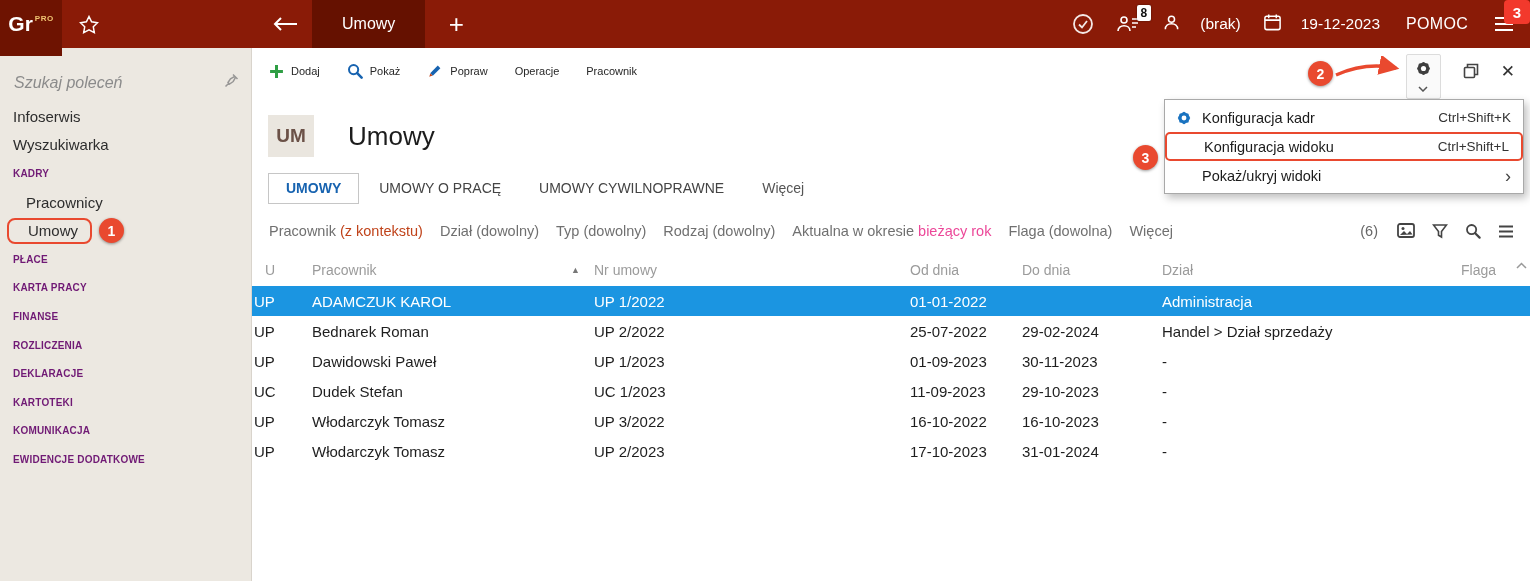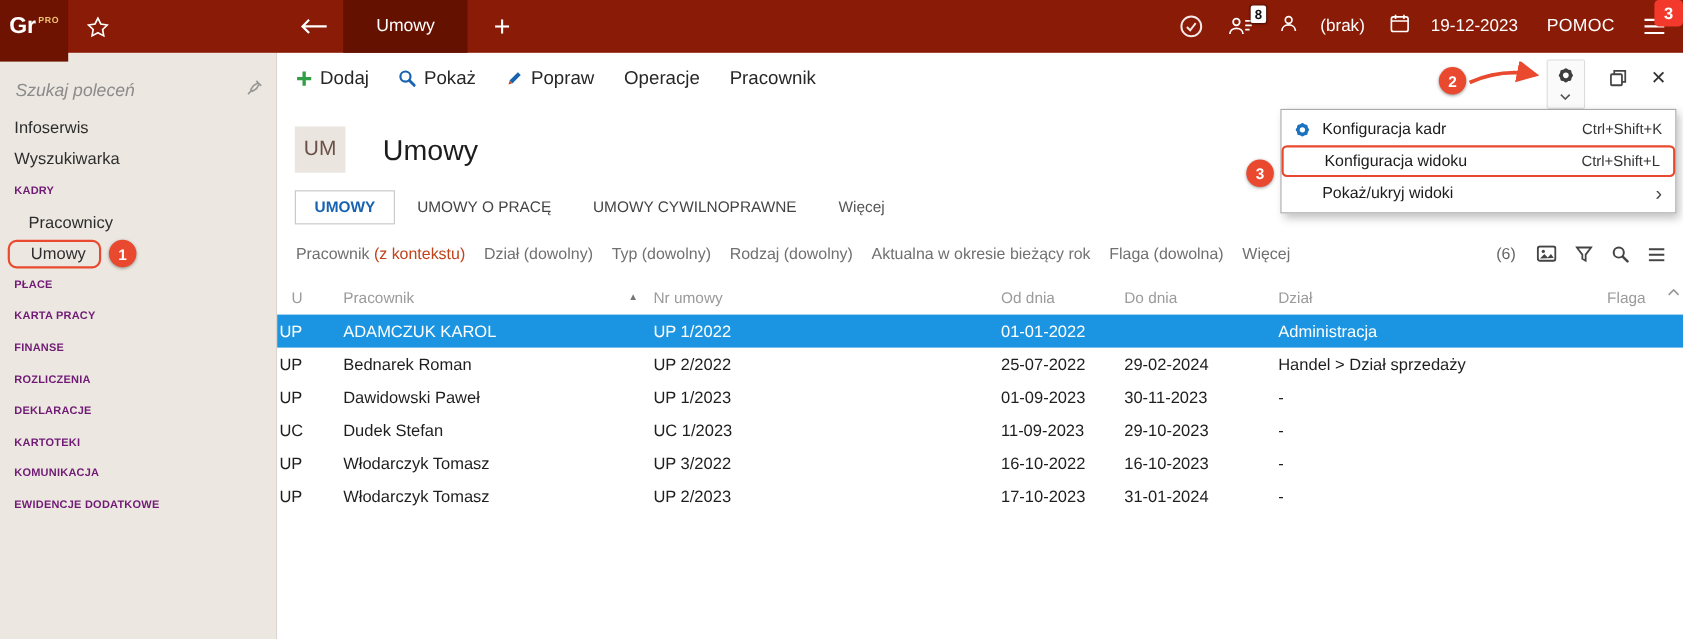--- a/index.html
+++ b/index.html
@@ -30,38 +30,38 @@
   .snav-list{padding-top:10px}
   .snav{height:28.6px;display:flex;align-items:center;padding-left:13px;font-size:15px;color:#2d2d2d;cursor:pointer}
   .snav.header{color:#701a75;font-weight:bold;font-size:10px;letter-spacing:.2px}
   .snav.subitem{padding-left:26px}
   .annot-box{border:2px solid #E9492F;border-radius:8px;padding:2px 12px 3px 19px;margin-left:-19px}
 
   
   .main{position:absolute;left:252px;top:48px;right:0;bottom:0;background:#fff}
   .toolbar{height:46px;display:flex;align-items:center;position:relative}
   .tb-items{display:flex;align-items:center;gap:27px;padding-left:17px}
-  .tb-item{display:flex;align-items:center;gap:7px;font-size:17px;color:#262626;cursor:pointer}
+  .tb-item{display:flex;align-items:center;gap:7px;font-size:11px;color:#262626;cursor:pointer}
   .tb-ico{display:flex;align-items:center}
   .win-ctrls{position:absolute;right:0;top:0;height:46px;display:flex;align-items:center;gap:22px;padding-right:15px}
   .gear-wrap{display:flex;flex-direction:column;align-items:center;cursor:pointer;margin-top:10px;border:1px solid #DCDCDC;background:#FAFAFA;border-radius:2px;padding:4px 7px 2px}
   .wctl{cursor:pointer;display:flex;align-items:center}
   .close{font-size:17px;color:#333}
   .pagehead{display:flex;align-items:center;margin:20px 0 0 16px;height:44px}
-  .um-badge{width:46px;height:42px;background:#EAE6DF;color:#6B5147;font-size:19px;font-weight:normal;display:flex;align-items:center;justify-content:center}
+  .um-badge{width:46px;height:42px;background:#EAE6DF;color:#6B5147;font-size:19px;font-weight:bold;display:flex;align-items:center;justify-content:center}
   .ptitle{font-size:26px;font-weight:400;color:#1c1c1c;margin-left:34px}
   .vtabs{display:flex;align-items:flex-end;margin:16px 0 0 16px;height:30px;gap:2px}
   .vtab{padding:6px 17px 7px;font-size:14px;color:#444;cursor:pointer;border:1px solid transparent;white-space:nowrap}
   .vtab.active{color:#1763B0;font-weight:bold;border:1px solid #C6C6C6;background:#fff}
   .vtab.muted{color:#555}
   .filterbar{display:flex;align-items:center;margin-top:12px;height:30px;padding-left:17px;position:relative}
   .fitems{display:flex;align-items:flex-end;gap:17px}
   .fitem{font-size:14.5px;color:#707070;cursor:pointer;white-space:nowrap}
   .fval.context{color:#C0431A}
-  .fval.period{color:#737373}
+  .fval.period{color:#ec4899}
   .fright{position:absolute;right:16px;top:0;height:30px;display:flex;align-items:center;gap:17px}
   .fcount{font-size:14.5px;color:#666;margin-right:2px}
   .ficon{cursor:pointer;display:flex;align-items:center}
 
   
   .thead,.tr{display:grid;grid-template-columns:60px 282px 316px 112px 140px 280px 1fr;align-items:center}
   .thead{height:32px;margin-top:8px;color:#9B9B9B;font-size:14px}
   .th{display:flex;align-items:center;cursor:pointer;height:100%;white-space:nowrap}
   .th.c0{padding-left:13px}
   .th.c1{justify-content:space-between;padding-right:14px}

